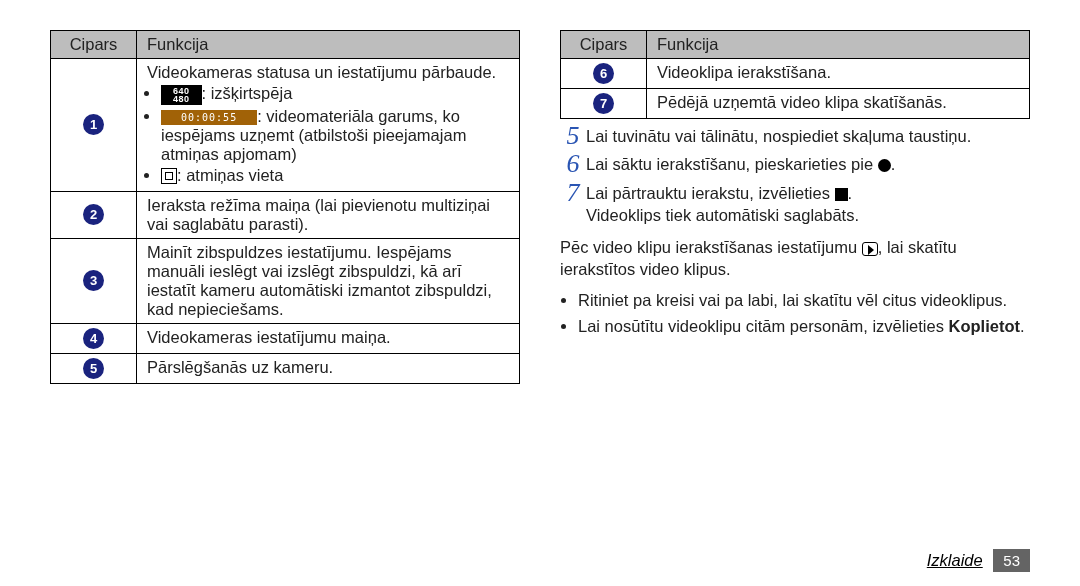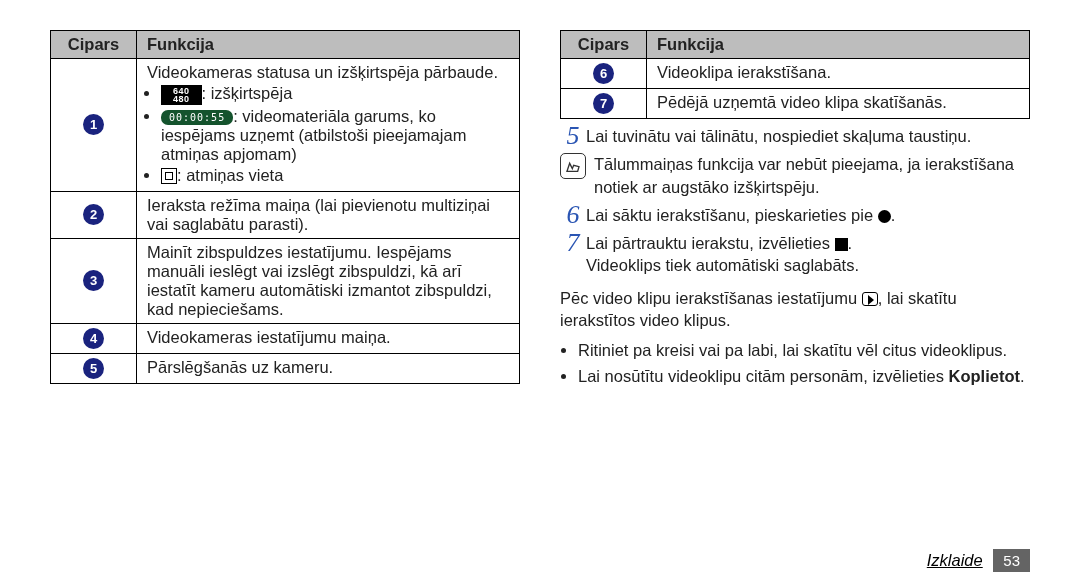--- a/index.html
+++ b/index.html
@@ -9,43 +9,42 @@
     font-size: 16.5px;
     color: #222;
     background: #fff;
     display: flex;
     gap: 40px;
     padding: 30px 50px 14px 50px;
   }
   .col { flex: 1; display: flex; flex-direction: column; }
   table { border-collapse: collapse; width: 100%; }
   th, td { border: 1px solid #000; padding: 4px 10px; vertical-align: top; text-align: left; }
-  th { background: #bdbdbd; font-weight: bold; }
+  th { background: #bdbdbd; font-weight: normal; }
   th.cipars { width: 86px; text-align: center; }
   td.num { text-align: center; vertical-align: middle; }
   .circled {
     display: inline-block;
     width: 21px; height: 21px;
     border-radius: 50%;
     background: #1a237e;
     color: #fff;
     font-size: 13px; font-weight: bold;
     line-height: 21px; text-align: center;
   }
   .ic-res {
     display:inline-block; background:#000; color:#fff;
     font-size:9px; line-height:8px; padding:2px 12px; font-weight:bold;
     vertical-align:middle; letter-spacing:0.5px;
   }
   .ic-time {
-    display:inline-block; background:#14532d; color:#fff;
-    font-size:10px; padding:2px 8px; vertical-align:middle;
+    display:inline-block; background:#a16207; color:#fff;
+    font-size:10px; padding:2px 20px; vertical-align:middle;
     font-family: monospace;
     letter-spacing:1px;
-    border-radius:7px;
   }
   .ic-mem {
     display:inline-block; width:16px; height:16px;
     border:1.5px solid #000; vertical-align:middle; position:relative;
   }
   .ic-mem::after { content:""; position:absolute; left:3px; top:3px; width:6px; height:6px; border:1px solid #000; }
   .bullets { margin: 2px 0 0 14px; }
   .bullets li { margin-bottom: 2px; }
   .stepnum {
     font-family: Georgia, serif; font-style: italic;
@@ -100,21 +99,21 @@
 <div class="col">
   <table>
     <tbody>
         <tr>
       <th class="cipars">Cipars</th>
       <th>Funkcija</th>
     </tr>
     <tr>
       <td class="num"><span class="circled">1</span></td>
       <td>
-        <div>Videokameras statusa un izšķirtspēja pārbaude.</div>
+        <div>Videokameras statusa un iestatījumu pārbaude.</div>
         <ul class="bullets">
           <li><span class="ic-res">640<br>480</span><span>: izšķirtspēja</span></li>
           <li><span class="ic-time">00:00:55</span><span>: videomateriāla garums, ko iespējams uzņemt (atbilstoši pieejamajam atmiņas apjomam)</span></li>
           <li><span class="ic-mem"></span><span>: atmiņas vieta</span></li>
         </ul>
       </td>
     </tr>
     <tr>
       <td class="num"><span class="circled">2</span></td>
       <td>Ieraksta režīma maiņa (lai pievienotu multiziņai vai saglabātu parasti).</td>
@@ -151,28 +150,20 @@
       <td>Pēdējā uzņemtā video klipa skatīšanās.</td>
     </tr>
   </tbody>
     </table>
 
   <div class="step">
     <span class="stepnum">5</span>
     <div class="step-text">Lai tuvinātu vai tālinātu, nospiediet skaļuma taustiņu.</div>
   </div>
 
-  <div class="note">
-    <span class="note-icon">
-      <svg viewBox="0 0 24 24">
-          <path d="M3 20l4-12 4 8 2-5 8 2-2 7z" fill="none" stroke="#333" stroke-width="2"></path>
-        </svg>
-    </span>
-    <div class="step-text">Tālummaiņas funkcija var nebūt pieejama, ja ierakstīšana notiek ar augstāko izšķirtspēju.</div>
-  </div>
 
   <div class="step">
     <span class="stepnum">6</span>
     <div class="step-text">
       <span>Lai sāktu ierakstīšanu, pieskarieties pie </span><span class="ic-rec"></span><span>.</span>
     </div>
   </div>
 
   <div class="step">
     <span class="stepnum">7</span>

